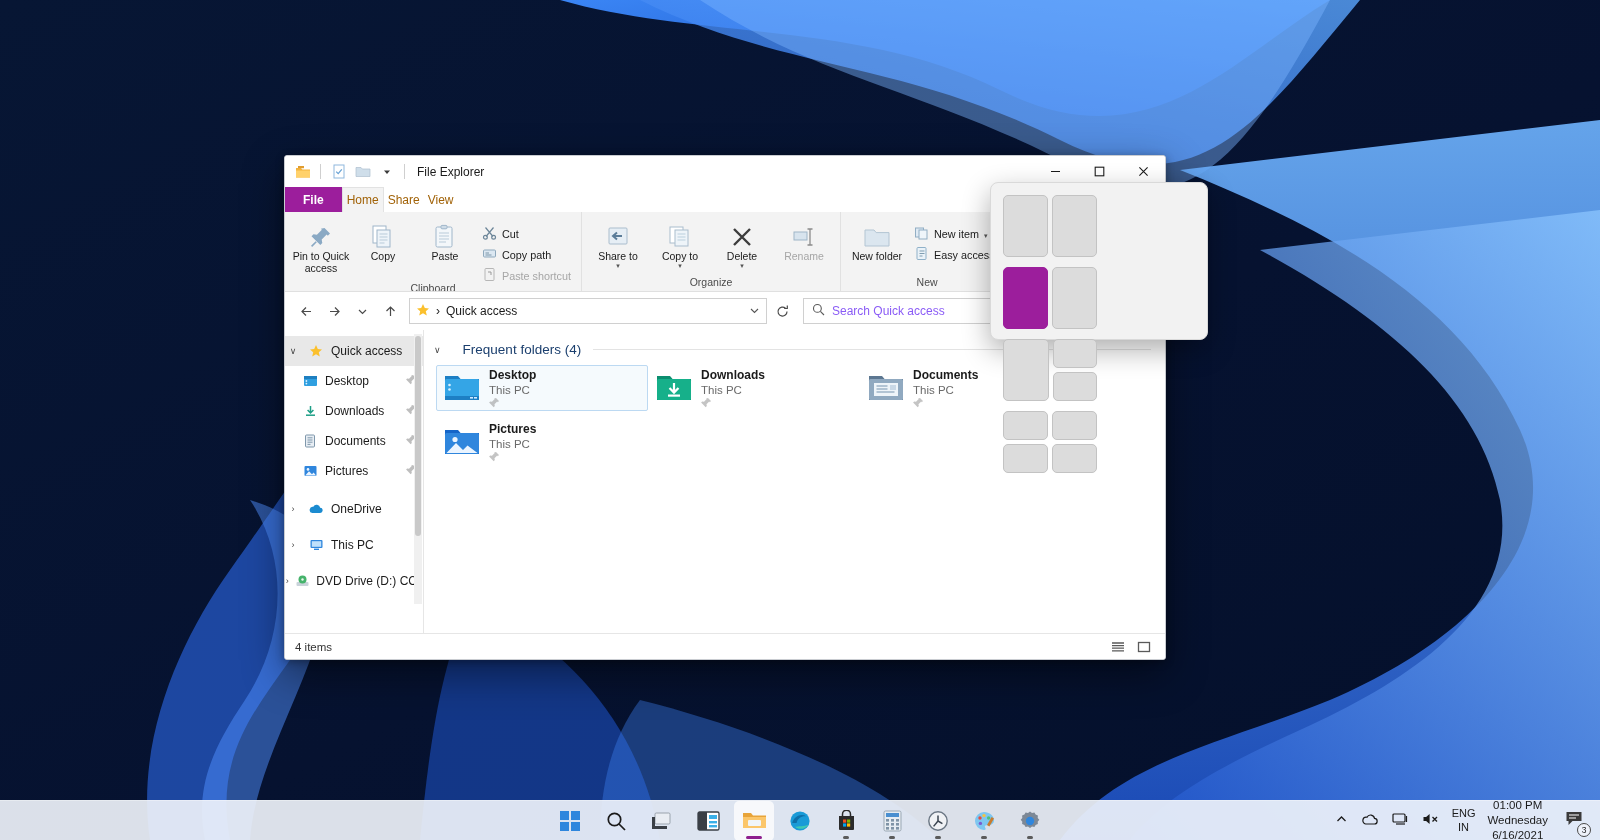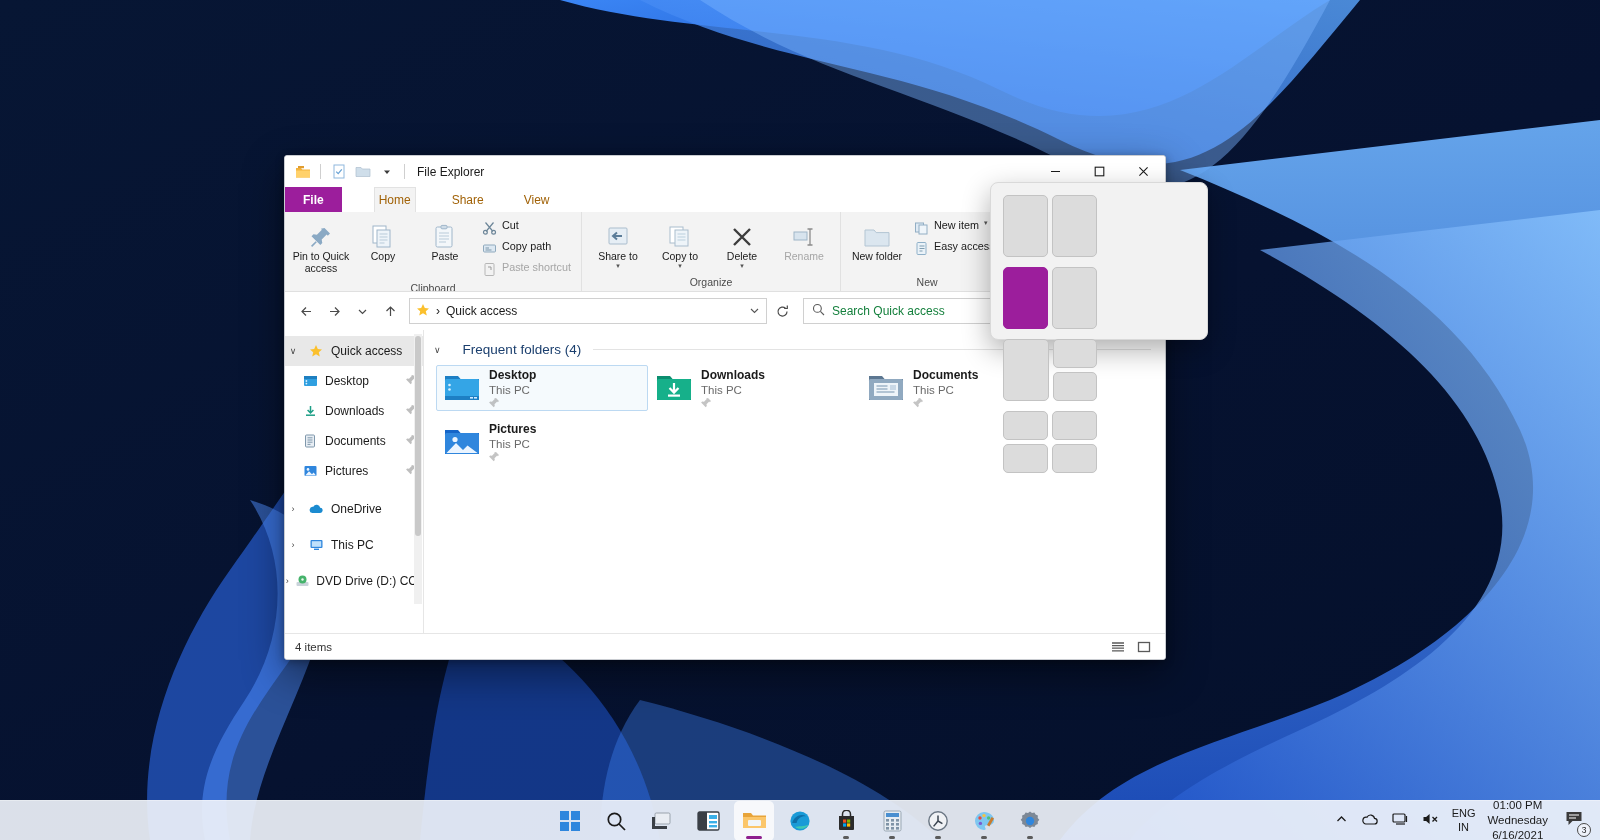--- a/index.html
+++ b/index.html
@@ -35,21 +35,21 @@
     background: #fff; flex: none;
   }
   .qat { display: flex; align-items: center; gap: 5px; padding-left: 8px; }
   .qat .sep { width: 1px; height: 15px; background: #cfcfcf; margin: 0 3px; }
   .qat-btn { width: 19px; height: 19px; display: flex; align-items: center; justify-content: center; }
   .win-title { margin-left: 9px; font-size: 12px; color: #1b1b1b; }
   .wincontrols { margin-left: auto; display: flex; height: 31px; }
   .wc { width: 44px; height: 31px; display: flex; align-items: center; justify-content: center; }
 
   
-  .tabstrip { height: 25px; display: flex; align-items: center; background: #fff; flex: none; gap: 32px; }
+  .tabstrip { height: 25px; display: flex; align-items: center; background: #fff; flex: none; }
   .tab {
     padding: 0 4px; display: flex; align-items: center;
     font-size: 12px; color: #a16207; height: 25px;
   }
   .tab-file { background: #9c1e9c; color: #fff; font-weight: 600; padding: 0 18px; }
   .tab-active { background: #f3f3f3; border-top: 1px solid #e2e2e2;
                 border-left: 1px solid #e2e2e2; border-right: 1px solid #e2e2e2; }
 
   
   .ribbon {
@@ -60,42 +60,42 @@
   .rgroup + .rgroup { border-left: 1px solid #e1e1e1; }
   .rgroup-body { display: flex; align-items: flex-start; flex: 1; padding: 0 5px; }
   .rgroup-label { text-align: center; font-size: 10.5px; color: #4a4a4a; padding-bottom: 3px; }
   .bigbtn {
     width: 62px; display: flex; flex-direction: column; align-items: center;
     padding-top: 5px; text-align: center; line-height: 1.15; font-size: 10.5px; color: #1b1b1b;
   }
   .bigbtn .gly { height: 30px; display: flex; align-items: flex-end; justify-content: center; }
   .smallcol { display: flex; flex-direction: column; padding-top: 4px; }
   .smbtn {
-    display: flex; align-items: flex-start; gap: 5px; height: 21px;
+    display: flex; align-items: flex-end; gap: 5px; height: 21px;
     padding: 0 5px; font-size: 10.8px; color: #1b1b1b; white-space: nowrap;
   }
   .smbtn .gly { width: 16px; height: 16px; display: flex; align-items: center; justify-content: center; }
   .dis { color: #a6a6a6; }
   .carr { font-size: 7px; color: #555; }
 
   
   .addrrow { height: 38px; display: flex; align-items: center; gap: 2px; padding: 0 8px; background: #fff; flex: none; }
   .navbtn { width: 26px; height: 26px; display: flex; align-items: center; justify-content: center; color: #3a3a3a; }
   .addrbox {
     flex: none; width: 358px; height: 26px; border: 1px solid #d0d0d0; background: #fff;
     display: flex; align-items: center; gap: 6px; padding: 0 6px; margin-left: 4px;
   }
   .addrbox .crumb { font-size: 12px; color: #1b1b1b; }
   .addrbox .chev { margin-left: auto; color: #555; font-size: 10px; }
   .refresh { width: 26px; height: 26px; display: flex; align-items: center; justify-content: center; }
   .searchbox {
     width: 212px; height: 26px; border: 1px solid #d0d0d0; background: #fff;
     display: flex; align-items: center; gap: 7px; padding: 0 8px; margin-left: 6px;
   }
-  .searchbox span { font-size: 12px; color: #15803d; }
+  .searchbox span { font-size: 12px; color: #8b5cf6; }
 
   
   .exbody { flex: 1; display: flex; min-height: 0; background: #fff; }
   .nav {
     width: 138px; flex: none; background: #fff; padding-top: 6px;
     font-size: 12px; position: relative; overflow: hidden;
   }
   .navitem { height: 30px; display: flex; align-items: center; gap: 6px; padding-right: 6px; white-space: nowrap; }
   .navitem.sel { background: #e8e8e8; }
   .navitem .tw { width: 16px; display: flex; align-items: center; justify-content: center; color: #444; font-size: 9px; }

